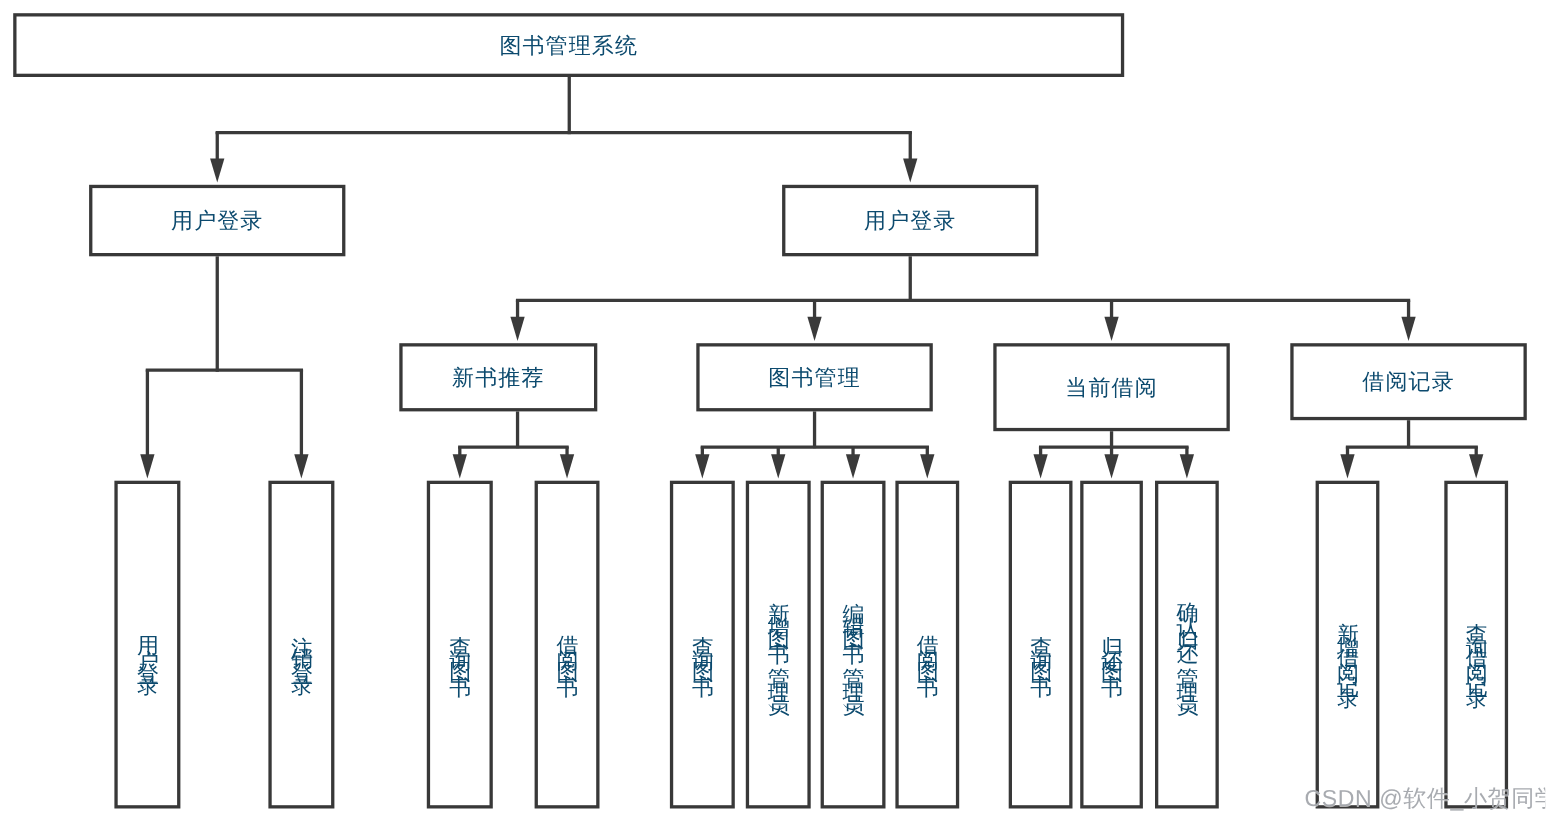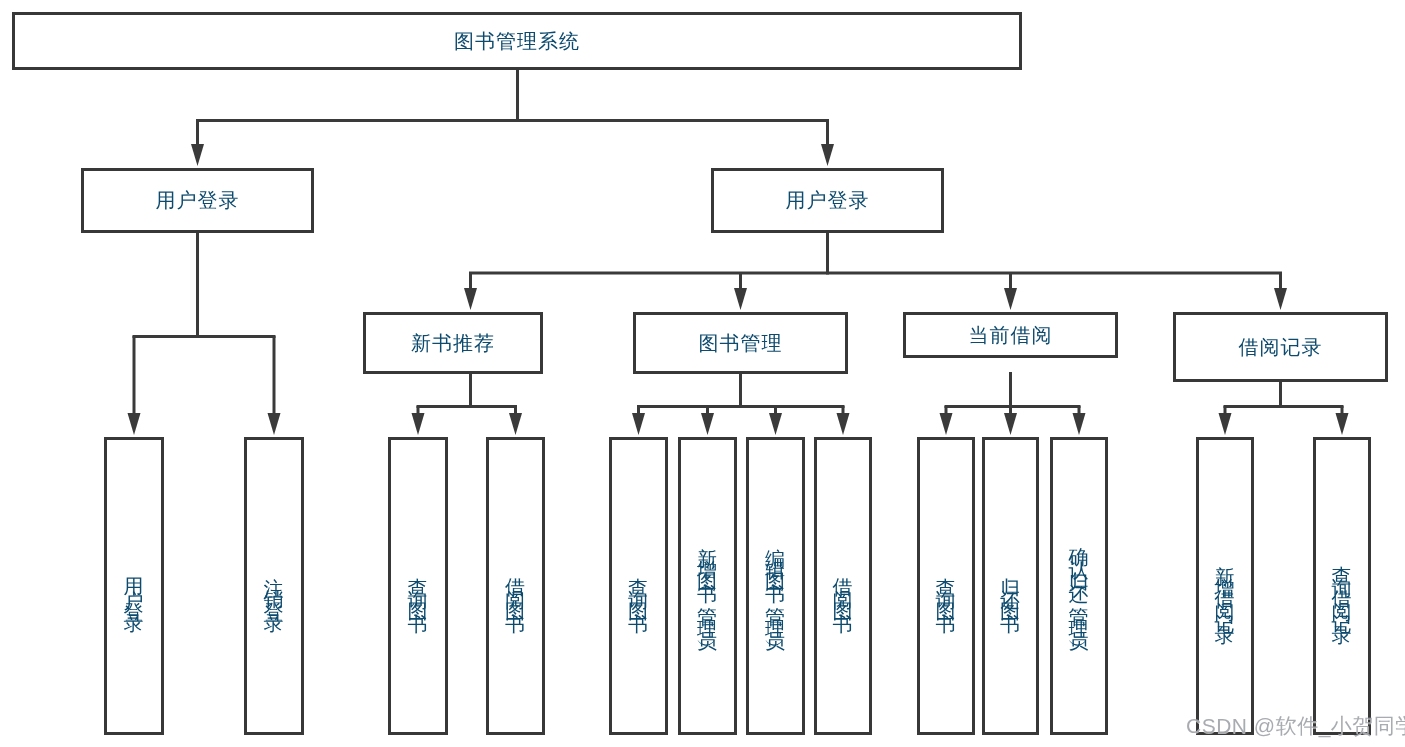--- a/index.html
+++ b/index.html
@@ -114,21 +114,21 @@
   <div class="node" style="left:711px;top:168px;width:233px;height:65px">
     <span class="lbl">用户登录</span>
   </div>
 
   <div class="node" style="left:363px;top:312px;width:180px;height:62px">
     <span class="lbl">新书推荐</span>
   </div>
   <div class="node" style="left:633px;top:312px;width:215px;height:62px">
     <span class="lbl">图书管理</span>
   </div>
-  <div class="node" style="left:903px;top:312px;width:215px;height:46px">
+  <div class="node" style="left:903px;top:312px;width:215px;height:80px">
     <span class="lbl">当前借阅</span>
   </div>
   <div class="node" style="left:1173px;top:312px;width:215px;height:70px">
     <span class="lbl">借阅记录</span>
   </div>
 
   <div class="node vnode" style="left:104px;top:437px;width:60px;height:298px">
     <span class="lbl">用户登录</span>
   </div>
   <div class="node vnode" style="left:244px;top:437px;width:60px;height:298px">

